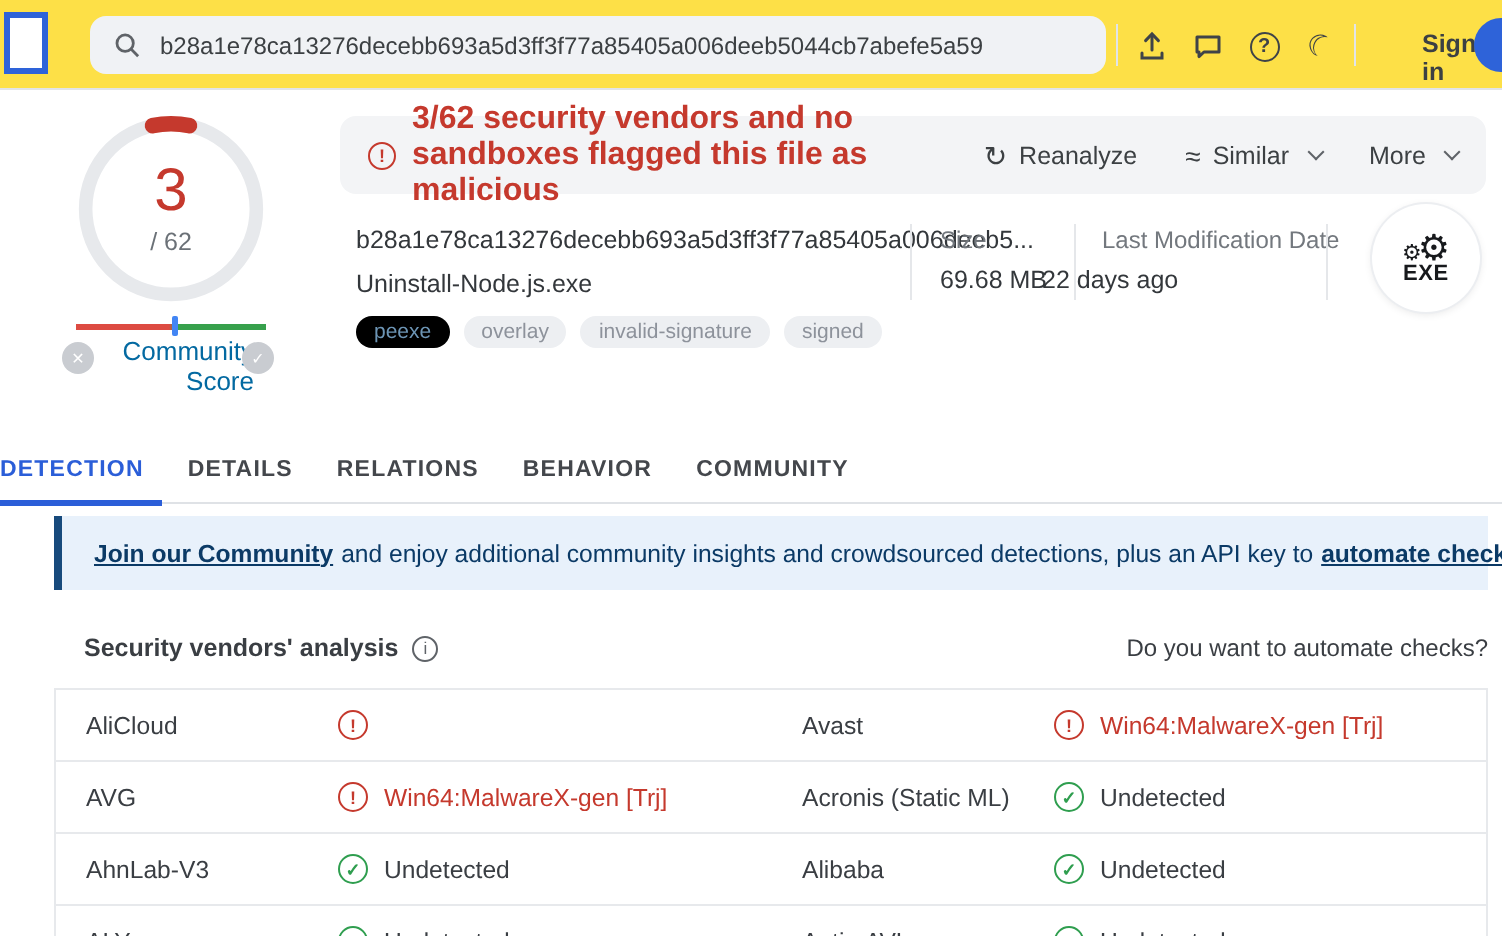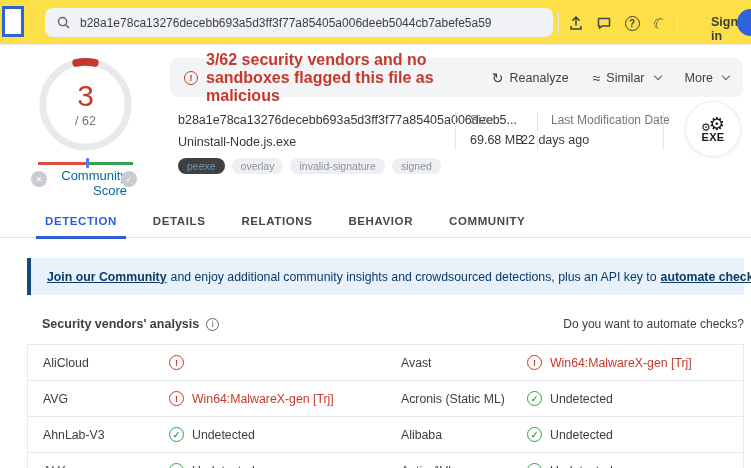--- a/index.html
+++ b/index.html
@@ -39,32 +39,32 @@
   .alert-actions { display:flex; align-items:center; gap:24px; margin-left:auto; color:#3c4043; font-size:12.5px; }
   .act-btn { display:flex; align-items:center; gap:6px; cursor:pointer; white-space:nowrap; }
   .glyph { font-size:14px; line-height:1; }
   .chev { display:inline-block; width:6px; height:6px; border-right:1.6px solid #5f6368; border-bottom:1.6px solid #5f6368; transform:rotate(45deg); margin-left:4px; margin-bottom:3px; }
 
   
   .file-hash { position:absolute; left:178px; top:113px; font-size:12.5px; color:#33373b; }
   .file-name { position:absolute; left:178px; top:135px; font-size:12.5px; color:#33373b; }
   .tags { position:absolute; left:178px; top:158px; display:flex; gap:7px; }
   .tag { height:16px; padding:0 9px; border-radius:8px; font-size:10.5px; line-height:16px; color:#8d929b; background:#edeff2; cursor:pointer; }
-  .tag.blue { background:#404040; color:#6d95b5; }
+  .tag.blue { background:#000000; color:#6d95b5; }
   .vdiv { position:absolute; top:112px; height:38px; width:1px; background:#e5e7ea; }
   .meta-label { position:absolute; font-size:12px; color:#73787e; }
   .meta-value { position:absolute; font-size:12.5px; color:#33373b; }
   .exe { position:absolute; left:686px; top:102px; width:54px; height:54px; border-radius:50%; background:#fff;
     box-shadow:0 0 0 1px #eceef1, 0 1px 4px rgba(0,0,0,.10); display:flex; flex-direction:column; align-items:center; justify-content:center; }
   .exe-gears { line-height:1; color:#17191c; display:flex; align-items:flex-end; }
   .gear-sm { font-size:11px; } .gear-lg { font-size:18px; margin-left:-2px; }
   .exe-label { font-size:11px; font-weight:800; color:#17191c; margin-top:-2px; letter-spacing:.3px; }
 
   
-  .tabs { position:absolute; left:0; top:204px; width:751px; height:34px; border-bottom:1px solid #dfe2e6; display:flex; padding-left:45px; gap:36px; }
+  .tabs { position:absolute; left:0; top:218px; width:751px; height:34px; border-bottom:1px solid #dfe2e6; display:flex; gap:22px; }
   .tab { font-size:11.5px; font-weight:700; letter-spacing:.6px; color:#44474c; display:flex; align-items:center; height:34px; position:relative; cursor:pointer; white-space:nowrap; }
   .tab.active { color:#2b5ed8; }
   .tab.active::after { content:""; position:absolute; left:-9px; right:-9px; bottom:-1px; height:3px; background:#2b5ed8; }
 
   
   .promo { position:absolute; left:27px; top:258px; width:717px; height:37px; background:#e8f1fb; border-left:4px solid #174a7c; display:flex; align-items:center; padding:0 16px; font-size:12.3px; color:#0b3a66; white-space:nowrap; }
   .promo a { color:#0b3a66; font-weight:700; text-decoration:underline; cursor:pointer; }
   .promo .mid { margin:0 4px; }
 
   

